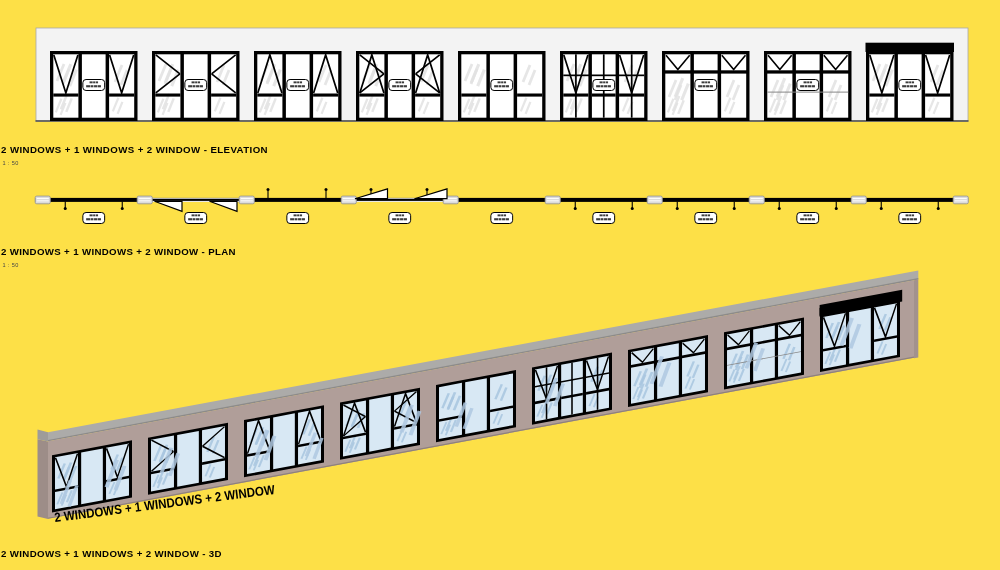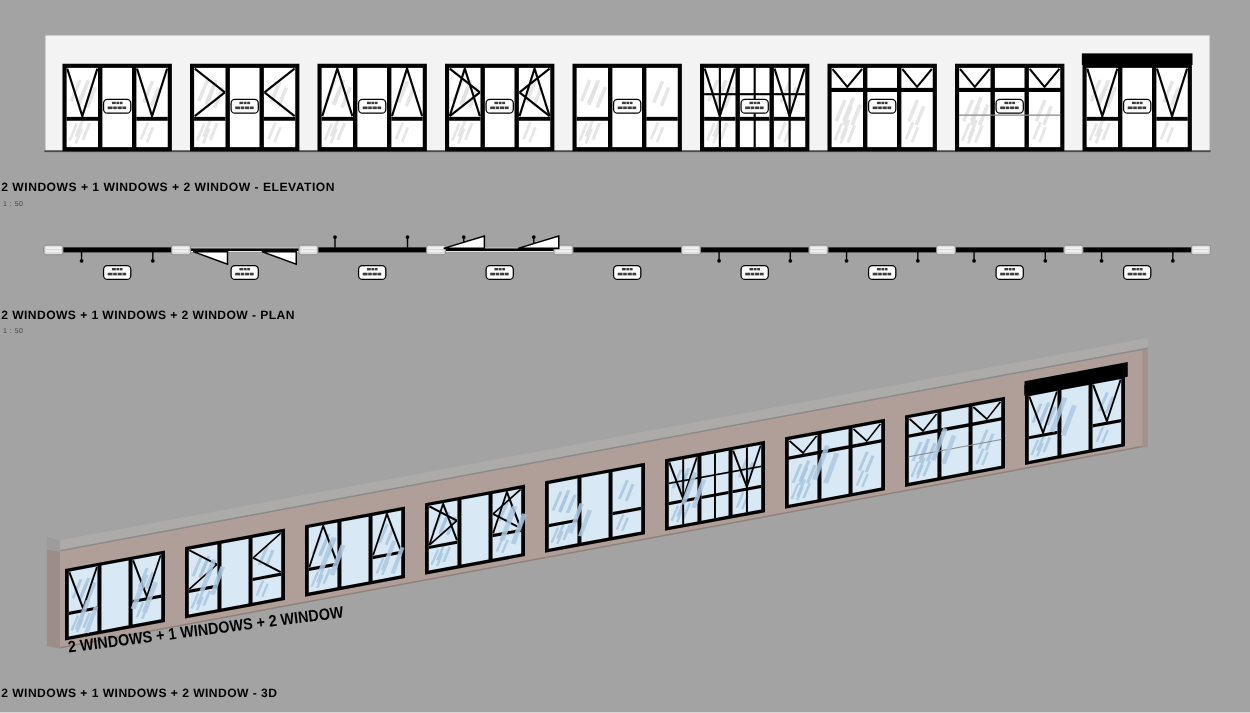--- a/index.html
+++ b/index.html
@@ -1,16 +1,16 @@
 <!DOCTYPE html>
 <html><head>
 <meta charset="utf-8">
 <style>
 html,body{margin:0;padding:0;background:#fff;}
-#wrap{width:1000px;height:570px;position:relative;overflow:hidden;background:#a3a3a3;}
+#wrap{width:1000px;height:570px;position:relative;overflow:hidden;background:#fde047;}
 text{font-family:"Liberation Sans",sans-serif;}
 .ttl{font-weight:bold;font-size:9.7px;letter-spacing:0.42px;fill:#000;}
 .scl{font-size:5.6px;fill:#474747;letter-spacing:0.4px;}
 </style>
 </head>
 <body>
 <div id="wrap">
 <svg width="1000" height="570" viewBox="0 0 1000 570" xmlns="http://www.w3.org/2000/svg">
 <defs>
 

